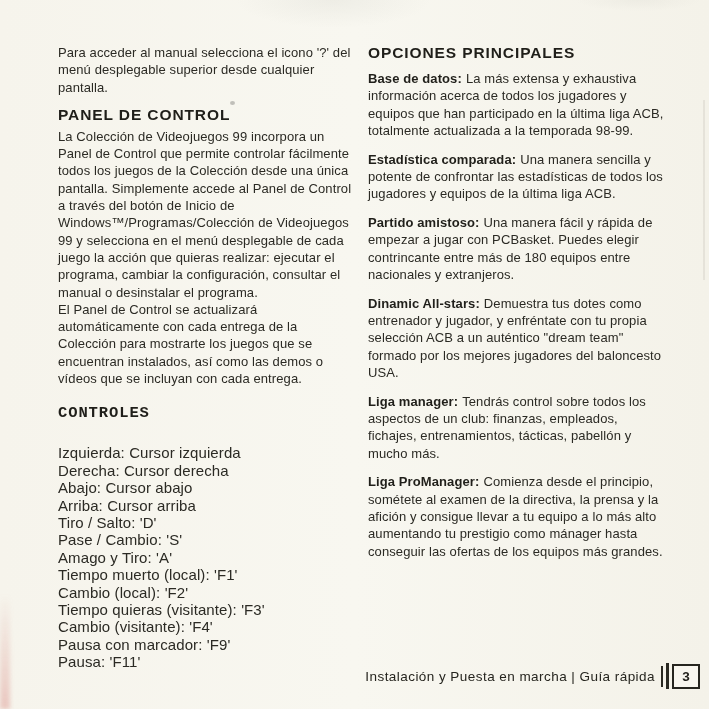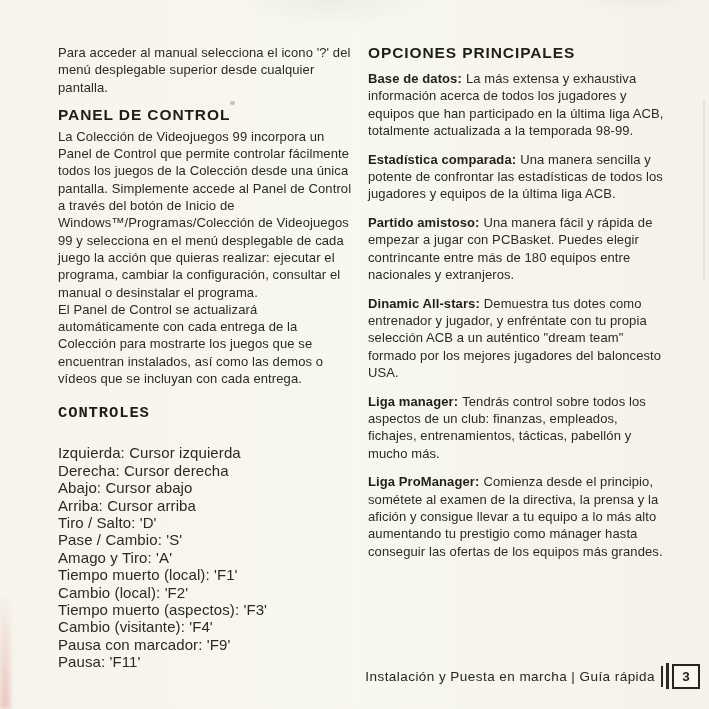--- a/index.html
+++ b/index.html
@@ -86,21 +86,21 @@
     <div class="controls-list">
       <div class="control-line">Izquierda: Cursor izquierda</div>
       <div class="control-line">Derecha: Cursor derecha</div>
       <div class="control-line">Abajo: Cursor abajo</div>
       <div class="control-line">Arriba: Cursor arriba</div>
       <div class="control-line">Tiro / Salto: 'D'</div>
       <div class="control-line">Pase / Cambio: 'S'</div>
       <div class="control-line">Amago y Tiro: 'A'</div>
       <div class="control-line">Tiempo muerto (local): 'F1'</div>
       <div class="control-line">Cambio (local): 'F2'</div>
-      <div class="control-line">Tiempo muerto (aspectos): 'F3'</div>
+      <div class="control-line">Tiempo quieras (visitante): 'F3'</div>
       <div class="control-line">Cambio (visitante): 'F4'</div>
       <div class="control-line">Pausa con marcador: 'F9'</div>
       <div class="control-line">Pausa: 'F11'</div>
     </div>
   </div>
 
   <div class="col col-right">
     <h2 class="h-opciones">OPCIONES PRINCIPALES</h2>
 
     <p class="body opt"><b>Base de datos:</b><span>La más extensa y exhaustiva información acerca de todos los jugadores y equipos que han participado en la última liga ACB, totalmente actualizada a la temporada 98-99.</span></p>

